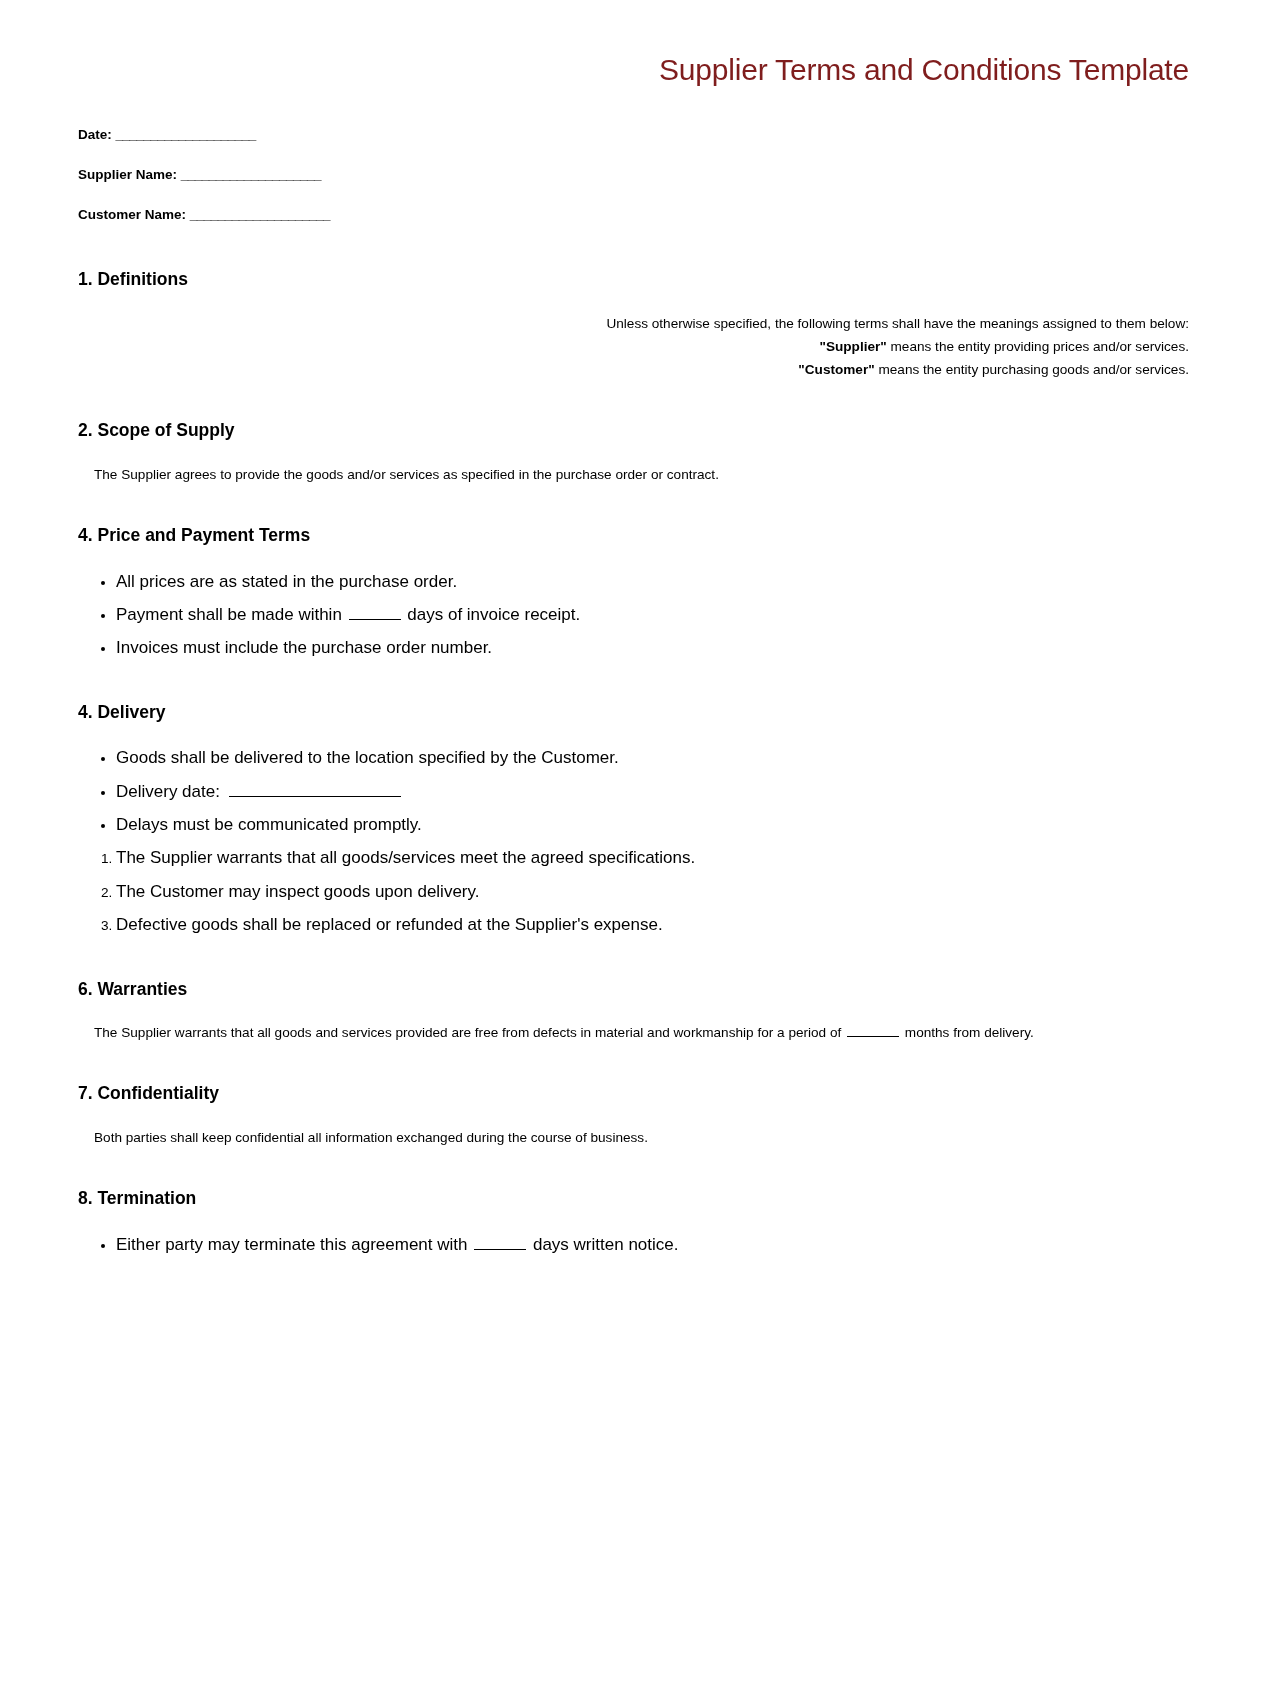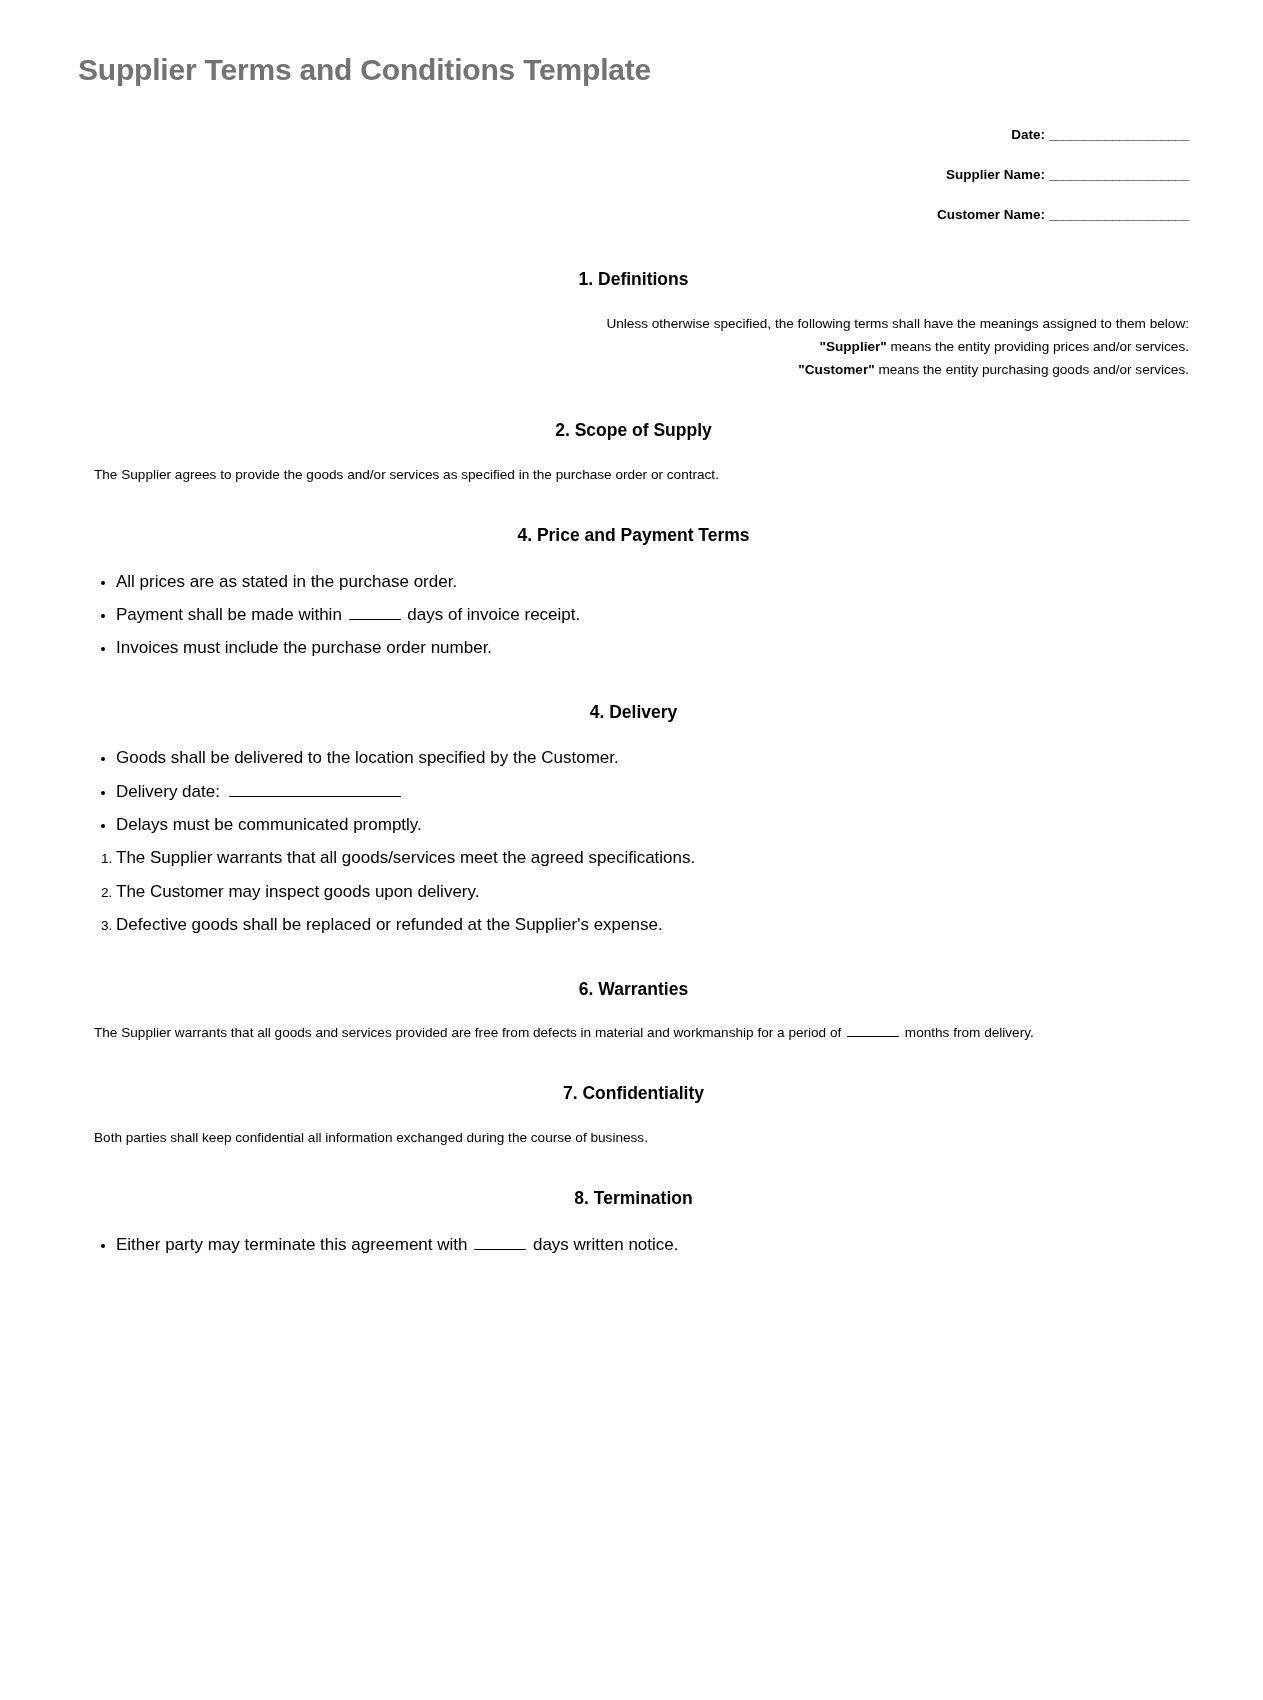--- a/index.html
+++ b/index.html
@@ -14,45 +14,44 @@
   .page {
     width: 1263px;
     min-height: 1700px;
     background: #ffffff;
     box-sizing: border-box;
     padding: 52px 74px 40px 78px;
     position: relative;
   }
   .doc-title {
     font-size: 30px;
-    font-weight: bold;
+    font-weight: normal;
     letter-spacing: -0.2px;
     margin: 0 0 38px 0;
     line-height: 1.2;
-    color: #737373;
+    color: #7f1d1d;
+    text-align: right;
   }
   .field-line {
     font-size: 13.5px;
     font-weight: bold;
     margin: 0 0 22px 0;
     line-height: 1.35;
     white-space: pre;
-    text-align: right;
   }
   .field-line .blank {
     font-weight: bold;
     letter-spacing: -0.5px;
   }
   h2.section-heading {
     font-size: 17.5px;
     font-weight: bold;
     margin: 40px 0 22px 0;
     line-height: 1.25;
     color: #000;
-    text-align: center;
   }
   h2.section-heading.first {
     margin-top: 44px;
   }
   p.body-text {
     font-size: 13.6px;
     line-height: 1.55;
     margin: 0 0 4px 16px;
     color: #000;
   }

